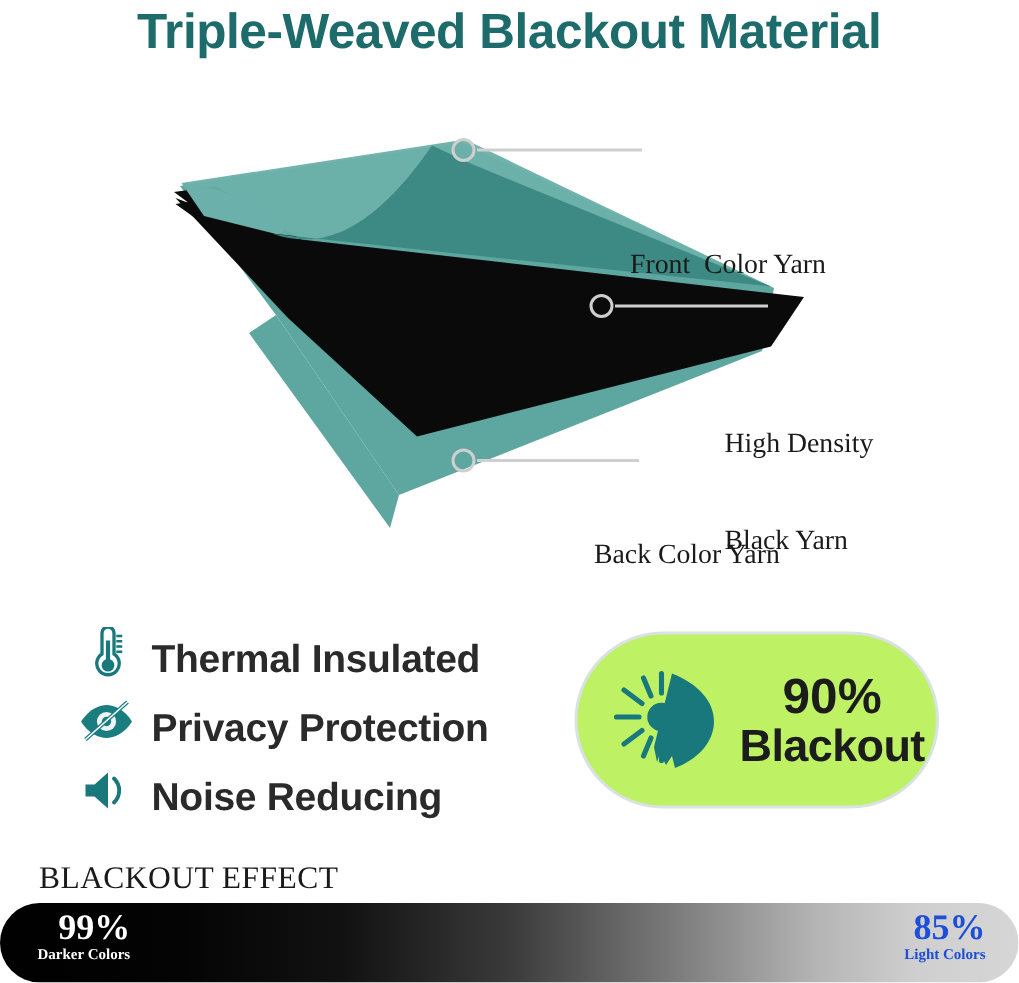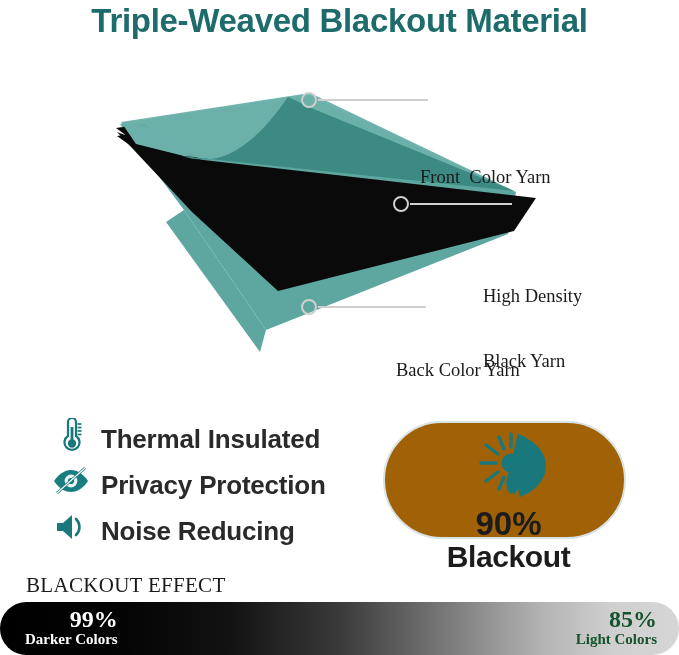--- a/index.html
+++ b/index.html
@@ -62,24 +62,23 @@
     letter-spacing:-0.2px;
   }
 
   
   .badge{
     position:absolute;
     left:383px;top:421px;
     width:243px;height:118px;
     border:2px solid #d8e2e2;
     border-radius:60px;
-    background:#a16207;
+    background:#bef264;
     display:flex;align-items:center;
     box-sizing:border-box;
-    flex-direction:column;
   }
   .badge-icon{
     width:84px;height:80px;flex:0 0 84px;
     margin-left:16px;
     display:flex;align-items:center;justify-content:center;
   }
   .badge-text{
     margin-left:8px;
     font-family:"Liberation Sans", sans-serif;
     font-weight:bold;
@@ -111,28 +110,28 @@
   .effect-left{
     position:absolute;left:25px;top:607px;
     color:#ffffff;
     font-family:"Liberation Serif", serif;
     font-weight:bold;
     line-height:1.04;
     text-align:right;
   }
   .effect-right{
     position:absolute;right:22px;top:607px;
-    color:#14532d;
+    color:#1d4ed8;
     font-family:"Liberation Serif", serif;
     font-weight:bold;
     line-height:1.04;
     text-align:right;
   }
   .eff-pct{font-size:24px;display:block;}
-  .eff-sub{font-size:15px;display:block;}
+  .eff-sub{font-size:10px;display:block;}
 </style>
 </head>
 <body>
 
 <div class="page">
 
   <div class="title">Triple-Weaved Blackout Material</div>
 
   <div class="diagram">
     <svg width="679" height="300" viewBox="0 0 679 300" xmlns="http://www.w3.org/2000/svg">

